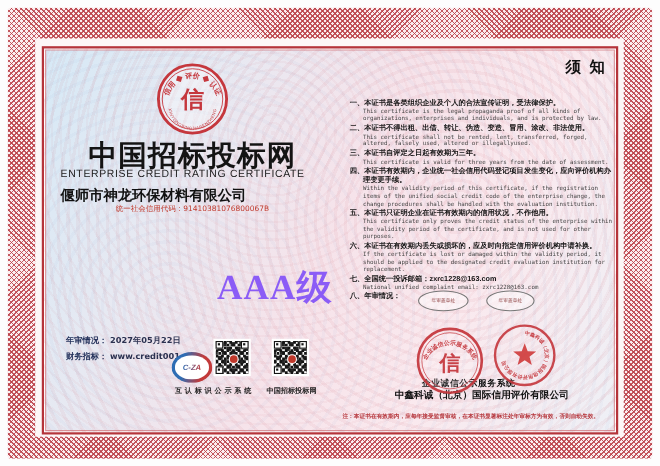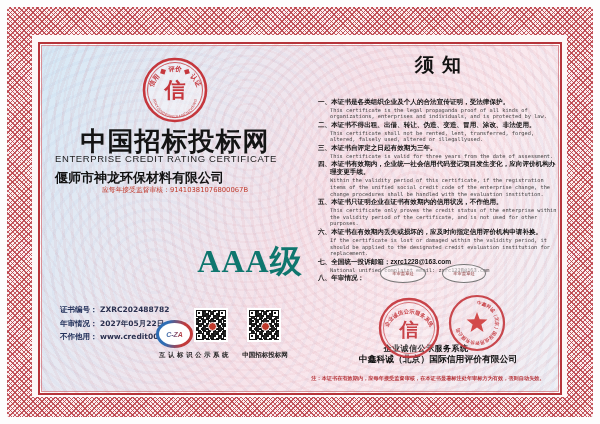--- a/index.html
+++ b/index.html
@@ -28,21 +28,21 @@
   .title-zh{left:55px;top:124px;width:240px;text-align:center;font-size:26px;font-weight:bold;
     color:#141414;letter-spacing:1px;white-space:nowrap;}
   .title-en{left:55px;top:153px;width:240px;text-align:left;font-size:9.5px;font-weight:normal;
     color:#1c1c1c;letter-spacing:.6px;font-family:"Liberation Sans",sans-serif;white-space:nowrap;}
   .company{left:55px;top:169px;width:240px;text-align:left;font-size:13px;font-weight:bold;color:#111;}
   .code{left:55px;top:185px;width:240px;text-align:center;font-size:6.8px;color:#c0392b;
     font-family:"DejaVu Sans",sans-serif;}
   .statement{left:58px;top:197px;width:234px;font-size:7.6px;font-weight:bold;color:#1c1c1c;
     line-height:1.42;text-align:justify;text-indent:2em;}
   .rating{left:185px;top:240px;width:130px;text-align:center;font-size:32px;font-weight:bold;
-    color:#0f766e;letter-spacing:1px;}
+    color:#8b5cf6;letter-spacing:1px;}
   .info{left:60px;top:303px;width:130px;font-size:7.5px;font-family:"DejaVu Sans",sans-serif;color:#2b3150;}
   .info-row{height:13.5px;line-height:13.5px;white-space:nowrap;}
   .info-label{display:inline-block;min-width:40px;font-weight:bold;color:#22305a;}
   .info-value{font-weight:bold;color:#2b3150;}
   
   .cza{left:156px;top:320px;width:31px;height:22px;border-radius:50%;
     border:3px solid transparent;display:flex;align-items:center;justify-content:center;
     background:linear-gradient(#fff,#fff) padding-box, linear-gradient(100deg,#2e6db4 30%,#c23a3a 72%) border-box;}
   .cza span{font-size:7px;font-weight:bold;font-style:italic;font-family:"Liberation Sans",sans-serif;
     background:linear-gradient(90deg,#2e6db4,#c23a3a);-webkit-background-clip:text;background-clip:text;color:transparent;}
@@ -55,21 +55,21 @@
   .finder::after{content:'';position:absolute;left:1px;top:1px;width:2px;height:2px;background:#141414;}
   .f-tl{left:0;top:0;} .f-tr{right:0;top:0;} .f-bl{left:0;bottom:0;}
   .qr-logo{position:absolute;left:11.5px;top:11.5px;width:7px;height:7px;border-radius:50%;
     background:#c0392b;border:1px solid #fff;}
   .caption{font-size:6.5px;font-weight:bold;color:#222;text-align:center;
     font-family:"Liberation Sans",sans-serif;white-space:nowrap;}
   .cap1{left:144px;top:351px;width:102px;letter-spacing:2.5px;}
   .cap2{left:238px;top:351px;width:54px;letter-spacing:0;}
   
   .notice{left:318px;top:52px;width:240px;}
-  .notice-title{text-align:center;font-size:19px;font-weight:bold;color:#111;
+  .notice-title{text-align:right;font-size:14px;font-weight:bold;color:#111;
     letter-spacing:8px;padding-left:8px;margin-bottom:20px;}
   .n-item{margin-bottom:1px;}
   .n-zh{font-size:6.6px;font-weight:bold;color:#141414;line-height:8px;
     font-family:"Liberation Sans",sans-serif;text-indent:-12px;padding-left:12px;}
   .n-en{font-size:5.3px;color:#454545;line-height:6.8px;margin-left:12px;margin-top:.5px;
     font-family:"DejaVu Sans Mono",monospace;}
   .oval{border:1px solid #777;border-radius:50%;background:rgba(255,255,255,.45);
     display:flex;align-items:center;justify-content:center;}
   .oval span{font-size:6px;color:#8c4040;transform:scale(.72);white-space:nowrap;
     font-family:"Liberation Sans",sans-serif;}
@@ -106,27 +106,26 @@
     </text>
     <text font-size="3.8" fill="#c5373d" letter-spacing=".4" font-family="Liberation Sans,sans-serif">
       <textPath href="#arcBot" startOffset="50%" text-anchor="middle">XINYONGPINGJIARENZHENG</textPath>
     </text>
     <text x="34" y="41" text-anchor="middle" font-size="21" font-weight="bold" fill="#c5373d" class="seal-font">信</text>
   </svg>
 
   <div class="abs title-zh">中国招标投标网</div>
   <div class="abs title-en">ENTERPRISE CREDIT RATING CERTIFICATE</div>
   <div class="abs company">偃师市神龙环保材料有限公司</div>
-  <div class="abs code">应每年接受监督审核：91410381076800067B</div>
+  <div class="abs code">统一社会信用代码：91410381076800067B</div>
   <div class="abs rating">AAA级</div>
 
   <div class="abs info">
-      <div class="info-row"><span class="info-label">证书编号：</span><span class="info-value">ZXRC202488782</span></div>
       <div class="info-row"><span class="info-label">年审情况：</span><span class="info-value">2027年05月22日</span></div>
-      <div class="info-row"><span class="info-label">不作他用：</span><span class="info-value">www.credit001.com</span></div>
+      <div class="info-row"><span class="info-label">财务指标：</span><span class="info-value">www.credit001.com</span></div>
     </div>
 
   <div class="abs cza">
     <span>C-ZA</span>
   </div>
   <div class="abs qr qr1">
     <div class="finder f-tl"></div>
     <div class="finder f-tr"></div>
     <div class="finder f-bl"></div>
     <div class="qr-logo"></div>

